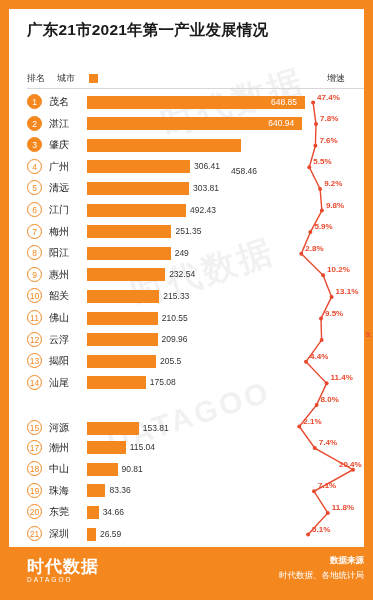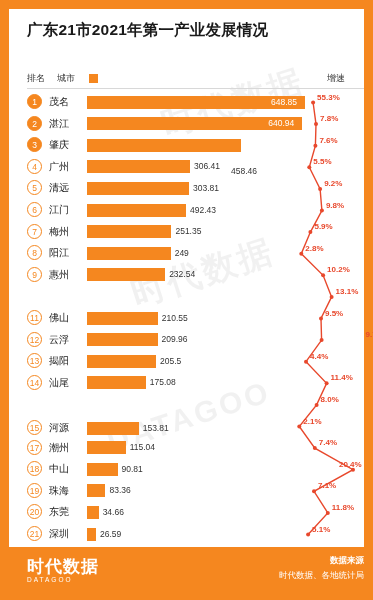--- a/index.html
+++ b/index.html
@@ -155,20 +155,26 @@
         <div class="rank">8</div>
         <div class="city">阳江</div>
         <div class="bar" style="width: 83.6588px;"></div>
         <div class="val" style="left: 147.659px;">249</div>
       </div>
       <div class="row" style="top: 172.8px;">
         <div class="rank">9</div>
         <div class="city">惠州</div>
         <div class="bar" style="width: 78.1286px;"></div>
         <div class="val" style="left: 142.129px;">232.54</div>
+      </div>
+      <div class="row" style="top: 194.4px;">
+        <div class="rank">10</div>
+        <div class="city">韶关</div>
+        <div class="bar" style="width: 72.3464px;"></div>
+        <div class="val" style="left: 136.346px;">215.33</div>
       </div>
       <div class="row" style="top: 216px;">
         <div class="rank">11</div>
         <div class="city">佛山</div>
         <div class="bar" style="width: 70.7404px;"></div>
         <div class="val" style="left: 134.74px;">210.55</div>
       </div>
       <div class="row" style="top: 237.6px;">
         <div class="rank">12</div>
         <div class="city">云浮</div>
@@ -242,21 +248,21 @@
       <circle cx="35.6" cy="291.3" r="2" fill="#e8482c"></circle>
       <circle cx="25.6" cy="312.9" r="2" fill="#e8482c"></circle>
       <circle cx="8.3" cy="334.5" r="2" fill="#e8482c"></circle>
       <circle cx="23.8" cy="356.1" r="2" fill="#e8482c"></circle>
       <circle cx="62.0" cy="377.7" r="2" fill="#e8482c"></circle>
       <circle cx="23.0" cy="399.3" r="2" fill="#e8482c"></circle>
       <circle cx="36.8" cy="420.9" r="2" fill="#e8482c"></circle>
       <circle cx="17.1" cy="442.5" r="2" fill="#e8482c"></circle>
     </svg>
   <div class="growth" id="growth-labels" style="pointer-events:none;">
-      <div class="glabel" style="left: 26.087px; top: 0.5px;">55.3%</div>
+      <div class="glabel" style="left: 26.087px; top: 0.5px;">47.4%</div>
       <div class="glabel" style="left: 29.0217px; top: 22.1px;">7.8%</div>
       <div class="glabel" style="left: 28.4348px; top: 43.7px;">7.6%</div>
       <div class="glabel" style="left: 22.2717px; top: 65.3px;">5.5%</div>
       <div class="glabel" style="left: 33.1304px; top: 86.9px;">9.2%</div>
       <div class="glabel" style="left: 34.8913px; top: 108.5px;">9.8%</div>
       <div class="glabel" style="left: 23.4457px; top: 130.1px;">5.9%</div>
       <div class="glabel" style="left: 14.3478px; top: 151.7px;">2.8%</div>
       <div class="glabel" style="left: 36.0652px; top: 173.3px;">10.2%</div>
       <div class="glabel" style="left: 44.5761px; top: 194.9px;">13.1%</div>
       <div class="glabel" style="left: 34.0109px; top: 216.5px;">9.5%</div>

